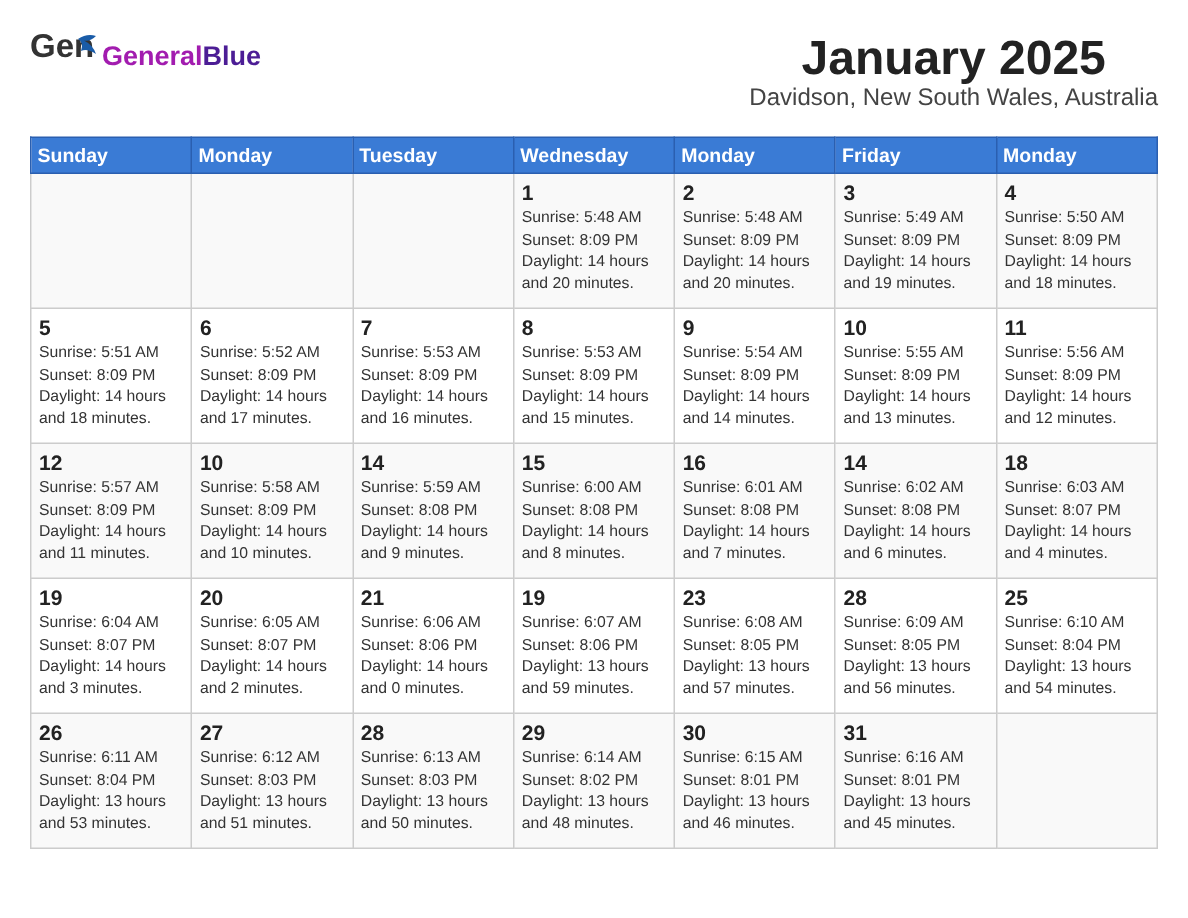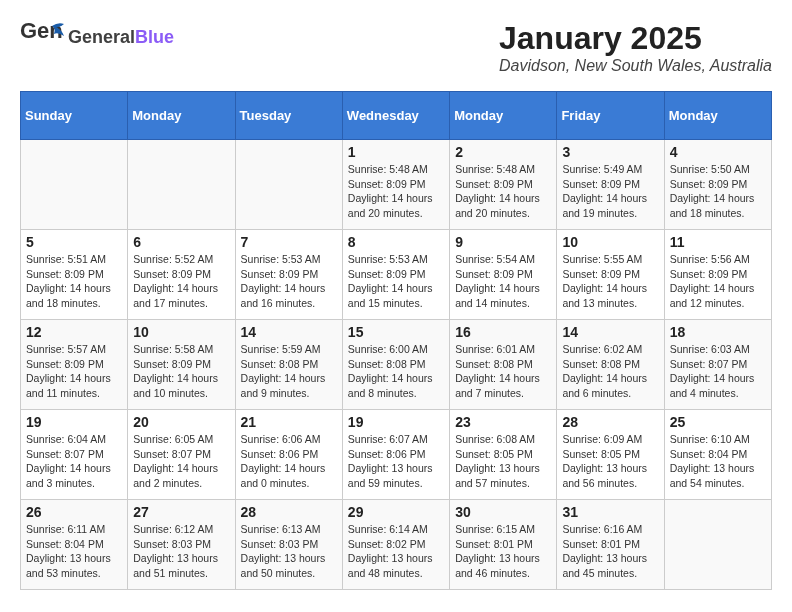--- a/index.html
+++ b/index.html
@@ -15,41 +15,40 @@
       justify-content: space-between;
       align-items: flex-start;
       margin-bottom: 16px;
     }
     .logo {
       display: flex;
       flex-direction: column;
       align-items: flex-start;
     }
     .title-block {
-      text-align: left;
+      text-align: center;
     }
     .month-title {
       font-size: 32px;
       font-weight: bold;
       color: #222;
     }
     .location {
       font-size: 16px;
       color: #444;
-      font-style: italic;
     }
     table {
       width: 100%;
       border-collapse: collapse;
       font-size: 11px;
     }
     thead tr th {
       background-color: #3a7bd5;
       color: #fff;
-      padding: 16px 4px;
+      padding: 4px 4px;
       text-align: left;
       font-size: 13px;
       font-weight: bold;
       border: 1px solid #2a5fb0;
     }
     tbody tr td {
       border: 1px solid #ccc;
       vertical-align: top;
       padding: 4px 5px;
       width: 107px;
@@ -84,21 +83,21 @@
     <div style="display:flex;align-items:center;gap:4px;">
       <div style="position:relative;width:44px;height:36px;">
         
         <svg width="44" height="36" viewBox="0 0 44 36">
           <text x="0" y="18" font-size="22" font-weight="bold" fill="#333">Gen</text>
           <path d="M32 6 Q38 2 44 4 Q40 8 36 7 Q42 10 44 16 Q38 12 34 14 Q36 8 32 6Z" fill="#1a5ca8"></path>
         </svg>
       </div>
       <div>
         <div style="font-size:18px;font-weight:bold;line-height:1.1;">
-          <span style="color:#404040;">General</span><span style="color:#8b5cf6;text-align:center;">Blue</span>
+          <span style="color:#a21caf;">General</span><span style="color:#4c1d95;text-align:center;">Blue</span>
         </div>
       </div>
     </div>
   </div>
   <div class="title-block">
     <div class="month-title">January 2025</div>
     <div class="location">Davidson, New South Wales, Australia</div>
   </div>
 </div>
 

